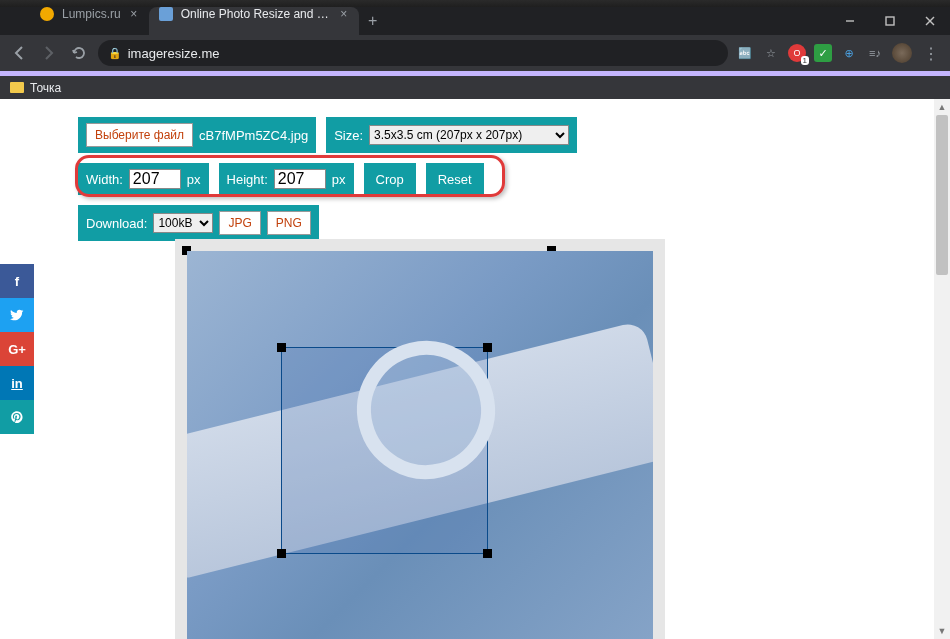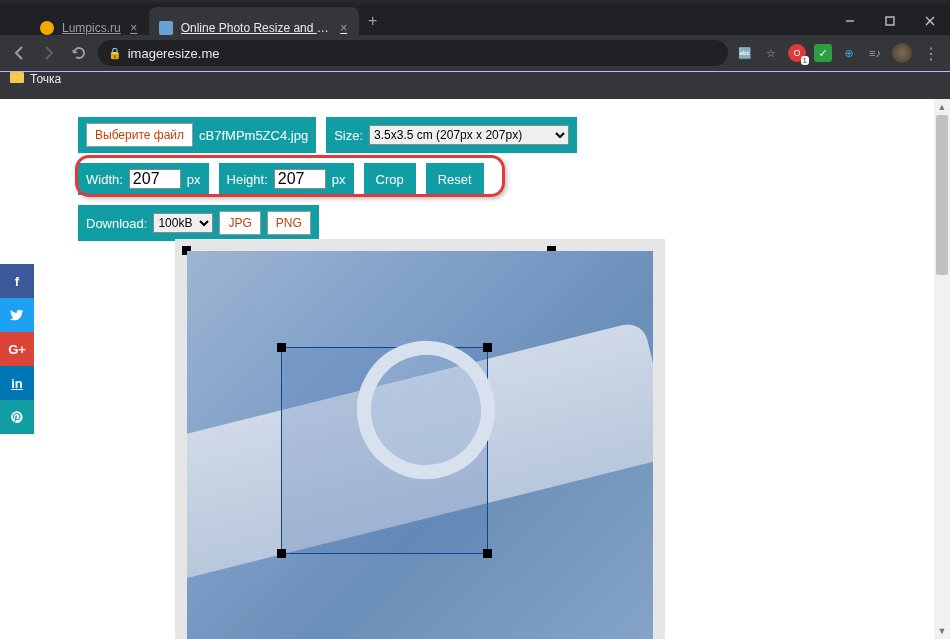--- a/index.html
+++ b/index.html
@@ -1,37 +1,37 @@
 <!DOCTYPE html>
 <html><head>
 <meta charset="utf-8">
 <style>
 * { box-sizing: border-box; margin: 0; padding: 0; font-family: -apple-system, BlinkMacSystemFont, 'Segoe UI', Arial, sans-serif; }
 html, body { width: 950px; height: 639px; overflow: hidden; background: #fff; }
 .top-shadow { height: 7px; background: linear-gradient(#2a2a2a, #1f1f1f); }
 .titlebar { height: 28px; background: #202124; display: flex; align-items: flex-start; }
-.tab { height: 28px; display: flex; align-items: flex-end; padding: 0 10px; gap: 8px; font-size: 12px; color: #9aa0a6; border-top-left-radius: 8px; border-top-right-radius: 8px; text-decoration: underline; }
+.tab { height: 28px; display: flex; align-items: flex-start; padding: 0 10px; gap: 8px; font-size: 12px; color: #9aa0a6; border-top-left-radius: 8px; border-top-right-radius: 8px; }
 .tab.active { background: #35363a; color: #e8eaed; }
 .tab-favicon { width: 14px; height: 14px; border-radius: 50%; display: inline-block; }
 .tab-fav-y { background: #f2a900; }
 .tab-fav-b { background: #6aa0d8; border-radius: 2px; }
 .tab-title { max-width: 150px; white-space: nowrap; overflow: hidden; text-overflow: ellipsis; }
 .tab-close { width: 10px; text-align: center; color: #9aa0a6; }
 .newtab { width: 28px; height: 28px; display: flex; align-items: center; justify-content: center; color: #9aa0a6; font-size: 16px; }
 .win-controls { margin-left: auto; display: flex; }
 .win-btn { width: 40px; height: 28px; display: flex; align-items: center; justify-content: center; color: #c0c0c0; }
 .addrbar { height: 36px; background: #35363a; display: flex; align-items: center; padding: 0 8px; gap: 8px; }
 .nav-ico { width: 22px; height: 22px; display: flex; align-items: center; justify-content: center; color: #9aa0a6; }
 .nav-ico svg { stroke: #9aa0a6; fill: none; }
 .omnibox { flex: 1; height: 26px; background: #202124; border-radius: 13px; display: flex; align-items: center; padding: 0 10px; gap: 6px; }
 .lock { color: #9aa0a6; font-size: 11px; }
 .url { color: #e8eaed; font-size: 13px; }
 .ext-ico { width: 18px; height: 18px; display: flex; align-items: center; justify-content: center; font-size: 11px; border-radius: 3px; }
 .avatar { width: 20px; height: 20px; border-radius: 50%; background: radial-gradient(circle,#7a6a5a,#4a3a2a); }
-.bookbar { height: 28px; background: #35363a; border-top: 1px solid #c4b5fd; display: flex; align-items: flex-start; padding: 0 10px; gap: 6px; font-size: 12px; color: #e8eaed; }
+.bookbar { height: 28px; background: #35363a; border-top: 5px solid #c4b5fd; display: flex; align-items: center; padding: 0 10px; gap: 6px; font-size: 12px; color: #e8eaed; }
 .folder-ico { width: 14px; height: 11px; background: #f2c94c; border-radius: 1px; }
 .page { position: relative; height: 540px; background: #fff; overflow: hidden; }
 .content { padding: 18px 0 0 78px; }
 .row { display: flex; gap: 10px; margin-bottom: 10px; align-items: stretch; }
 .chip { background: #119da4; color: #fff; display: flex; align-items: center; padding: 6px 8px; font-size: 13px; gap: 6px; }
 .chip-btn { background: #fff; color: #c2410c; border: 1px solid #999; font-size: 12px; padding: 4px 8px; cursor: pointer; }
 .chip-input { width: 52px; height: 20px; font-size: 16px; padding: 0 3px; border: 1px solid #888; }
 .chip-select { height: 20px; font-size: 12px; border: 1px solid #888; width: 200px; }
 .chip-select.sm { width: 60px; }
 .chip-action { background: #119da4; color: #fff; border: none; padding: 7px 12px; font-size: 13px; cursor: pointer; }

